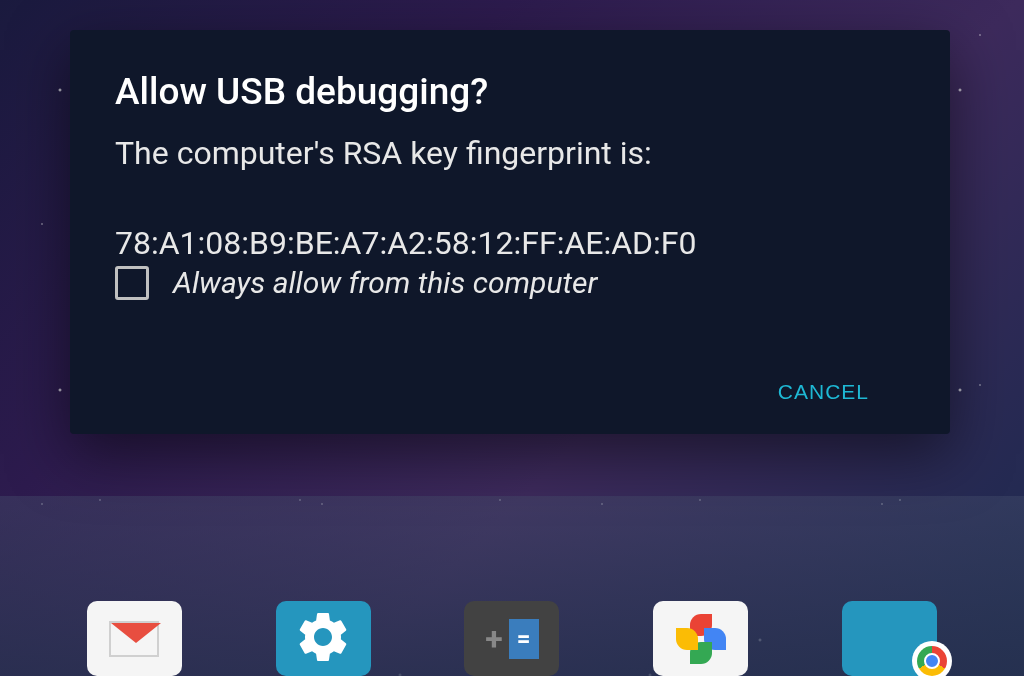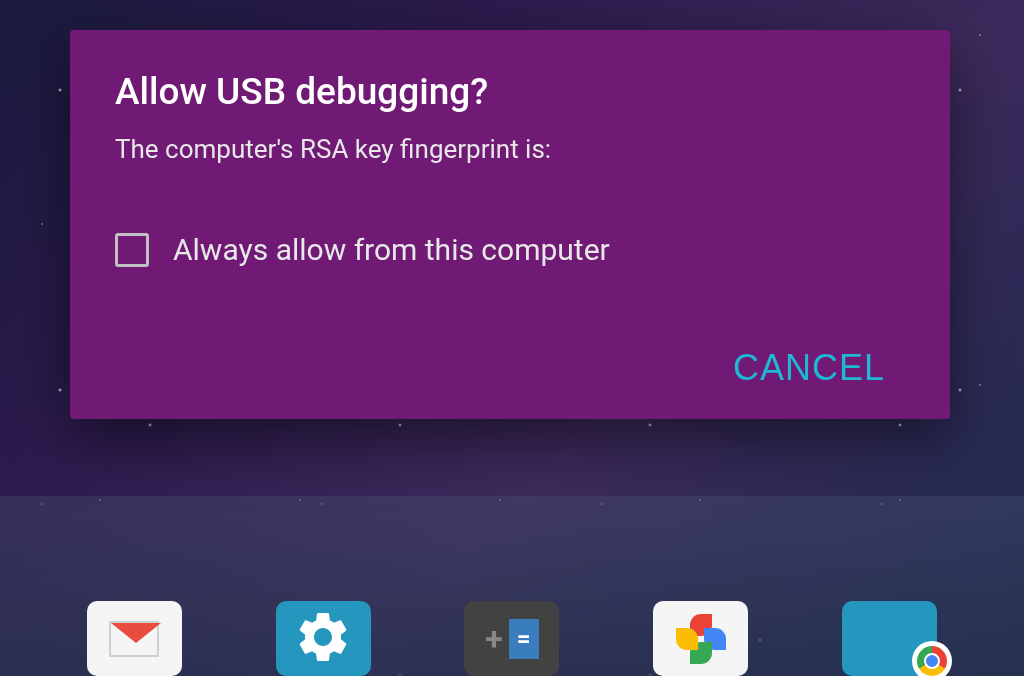--- a/index.html
+++ b/index.html
@@ -73,46 +73,46 @@
     .dock-icon.calc { background: #424242; }
     .dock-icon.photos { background: #f5f5f5; }
     .dock-icon.folder { background: #2596be; }
     
     
     .dialog {
       position: absolute;
       top: 30px;
       left: 70px;
       width: 880px;
-      background: #701a75;
+      background: #0f172a;
       border-radius: 4px;
       box-shadow: 0 20px 60px rgba(0,0,0,0.5);
-      padding: 40px 45px 30px 45px;
+      padding: 40px 61px 30px 45px;
       color: #ffffff;
     }
     
     .dialog-title {
       font-size: 37px;
       font-weight: 500;
       margin-bottom: 18px;
       color: #ffffff;
     }
     
     .dialog-body {
-      font-size: 26px;
+      font-size: 32px;
       font-weight: 400;
       line-height: 1.4;
       color: #e8e8e8;
-      margin-bottom: 28px;
     }
     
     .checkbox-row {
       display: flex;
       align-items: flex-end;
       margin-bottom: 80px;
+      font-style: italic;
     }
     
     .checkbox {
       width: 34px;
       height: 34px;
       border: 3px solid #c0c0c0;
       border-radius: 3px;
       margin-right: 24px;
       flex-shrink: 0;
       background: transparent;
@@ -125,21 +125,21 @@
     }
     
     .dialog-actions {
       display: flex;
       justify-content: flex-end;
       gap: 60px;
       padding-right: 20px;
     }
     
     .dialog-button {
-      font-size: 36px;
+      font-size: 21px;
       font-weight: 500;
       color: #1eb8d4;
       letter-spacing: 1px;
       cursor: pointer;
       background: none;
       border: none;
       text-transform: uppercase;
     }
     
     
@@ -266,20 +266,21 @@
       <div class="chrome-inner"></div>
     </div>
   </div>
 </div>
 
 <div class="dialog">
   <div class="dialog-title">Allow USB debugging?</div>
   <div class="dialog-body">
     <span>The computer's RSA key fingerprint is:</span><br>
     <br>
+    <span>78:A1:08:B9:BE:A7:A2:58:12:FF:AE:AD:F0</span>
   </div>
   <div class="checkbox-row">
     <div class="checkbox"></div>
     <div class="checkbox-label">Always allow from this computer</div>
   </div>
   <div class="dialog-actions">
     <button class="dialog-button">CANCEL</button>
   </div>
 </div>
 

